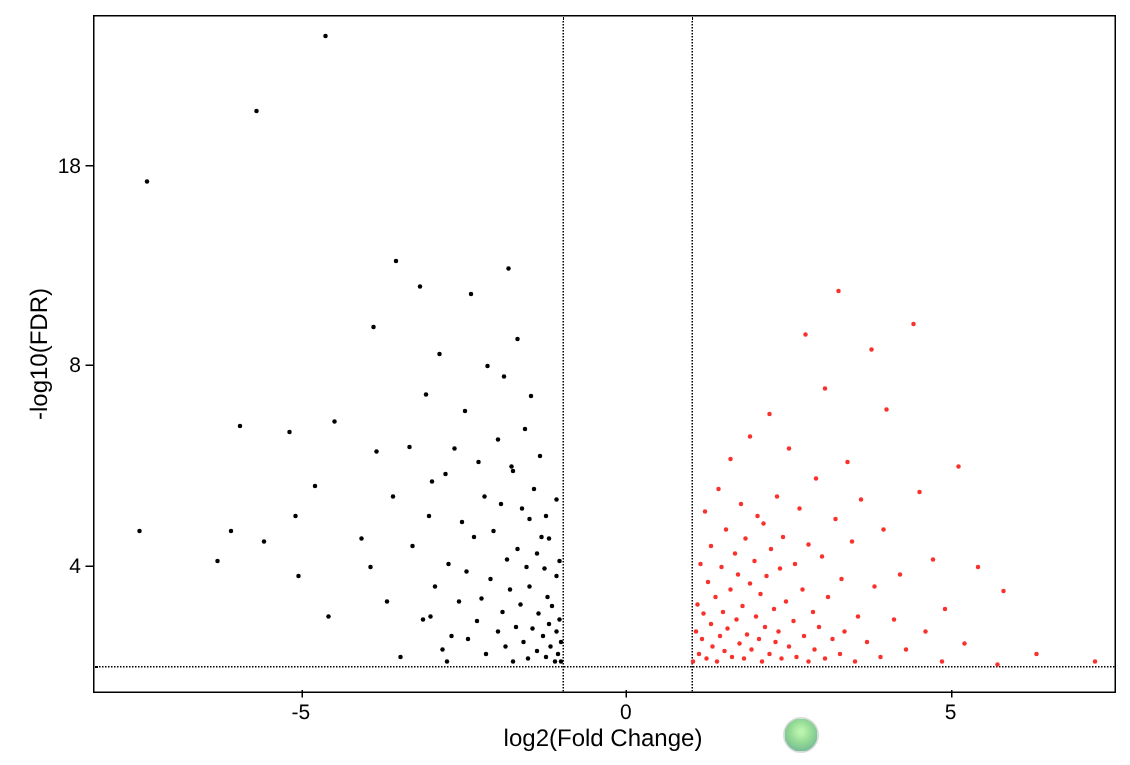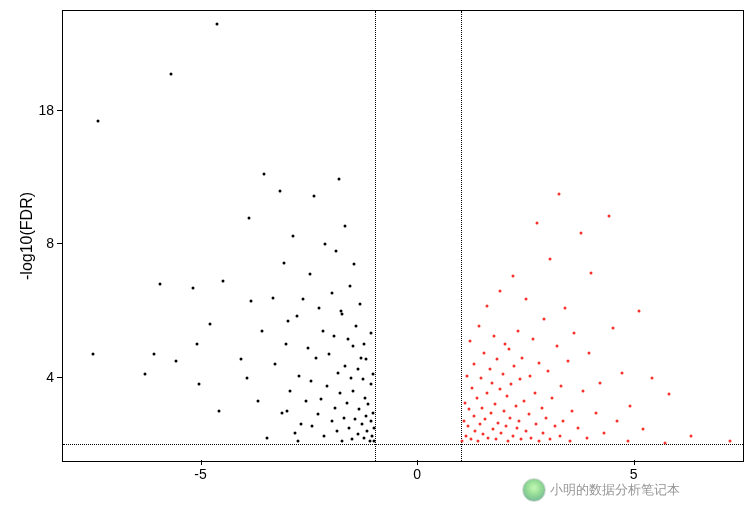--- a/index.html
+++ b/index.html
@@ -300,25 +300,25 @@
       <div class="pt pt-red" style="left: 567.389px; top: 395px;"></div>
       <div class="pt pt-red" style="left: 576.051px; top: 300px;"></div>
       <div class="pt pt-red" style="left: 580.382px; top: 418.333px;"></div>
       <div class="pt pt-red" style="left: 589.045px; top: 366.667px;"></div>
       <div class="pt pt-red" style="left: 602.038px; top: 431.667px;"></div>
       <div class="pt pt-red" style="left: 606.369px; top: 383.333px;"></div>
       <div class="pt pt-red" style="left: 628.025px; top: 425px;"></div>
       <div class="pt pt-red" style="left: 667.006px; top: 430px;"></div>
     </div>
 
+  <div class="axis-title axis-title-x" id="xtitle" style="left: 402px; top: 484px;">log2(Fold Change)</div>
   <div class="axis-title axis-title-y" id="ytitle" style="left: 18px; top: 280px;">-log10(FDR)</div>
 
   <div class="watermark" id="wm" style="left: 522px; top: 478px;">
     <div class="wicon"></div>
-    <span>小明的数据分析笔记本</span>
   </div>
 <div class="axis-tick tick-line-x" style="left: 200.599px; top: 460px;"></div>
     <div class="tick-label tick-label-x" style="left: 200.599px; top: 466px;">-5</div>
     <div class="axis-tick tick-line-x" style="left: 417.159px; top: 460px;"></div>
     <div class="tick-label tick-label-x" style="left: 417.159px; top: 466px;">0</div>
     <div class="axis-tick tick-line-x" style="left: 633.72px; top: 460px;"></div>
     <div class="tick-label tick-label-x" style="left: 633.72px; top: 466px;">5</div>
     <div class="axis-tick tick-line-y" style="left: 57px; top: 376.667px;"></div>
     <div class="tick-label tick-label-y" style="right: 699px; top: 376.667px;">4</div>
     <div class="axis-tick tick-line-y" style="left: 57px; top: 243.333px;"></div>

